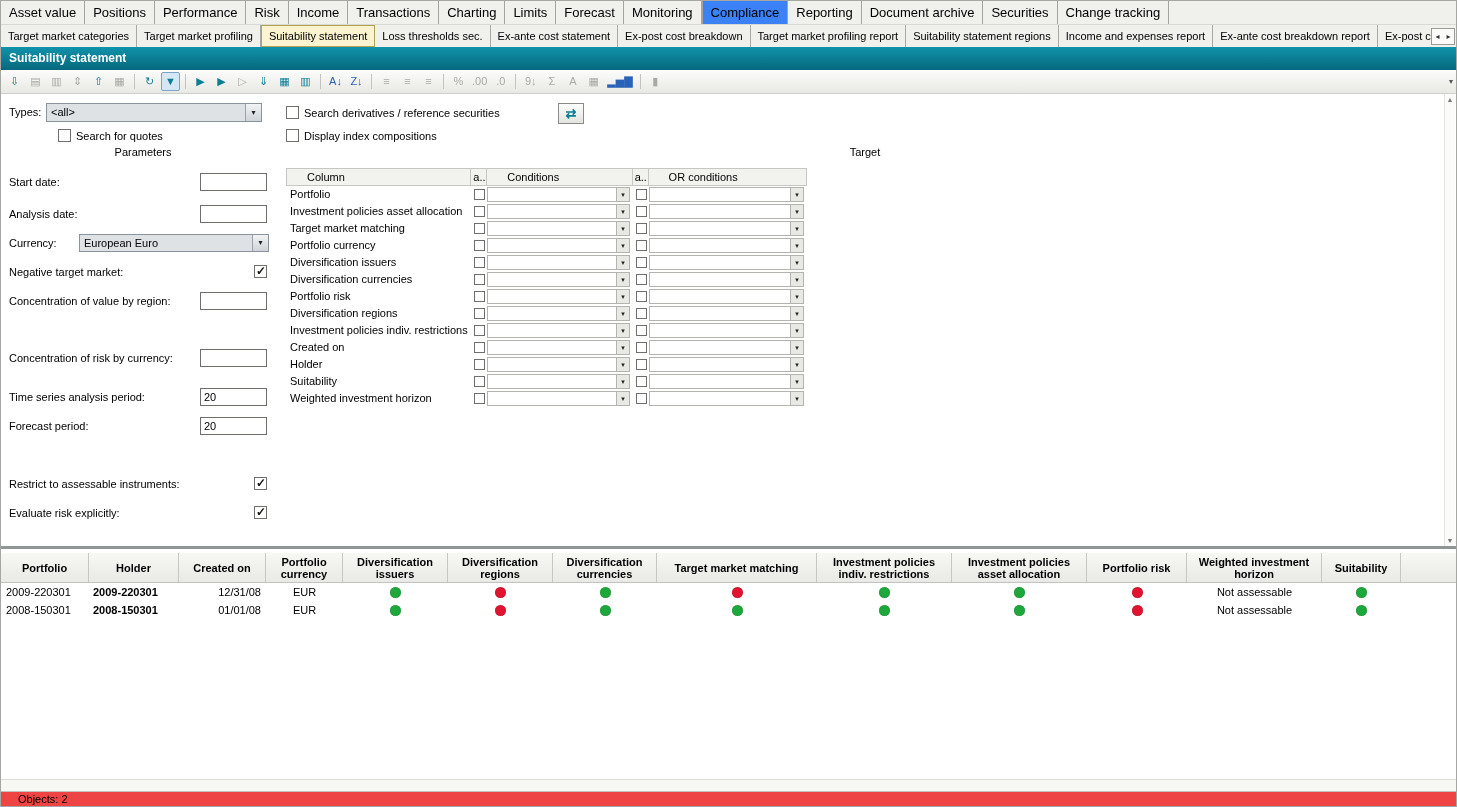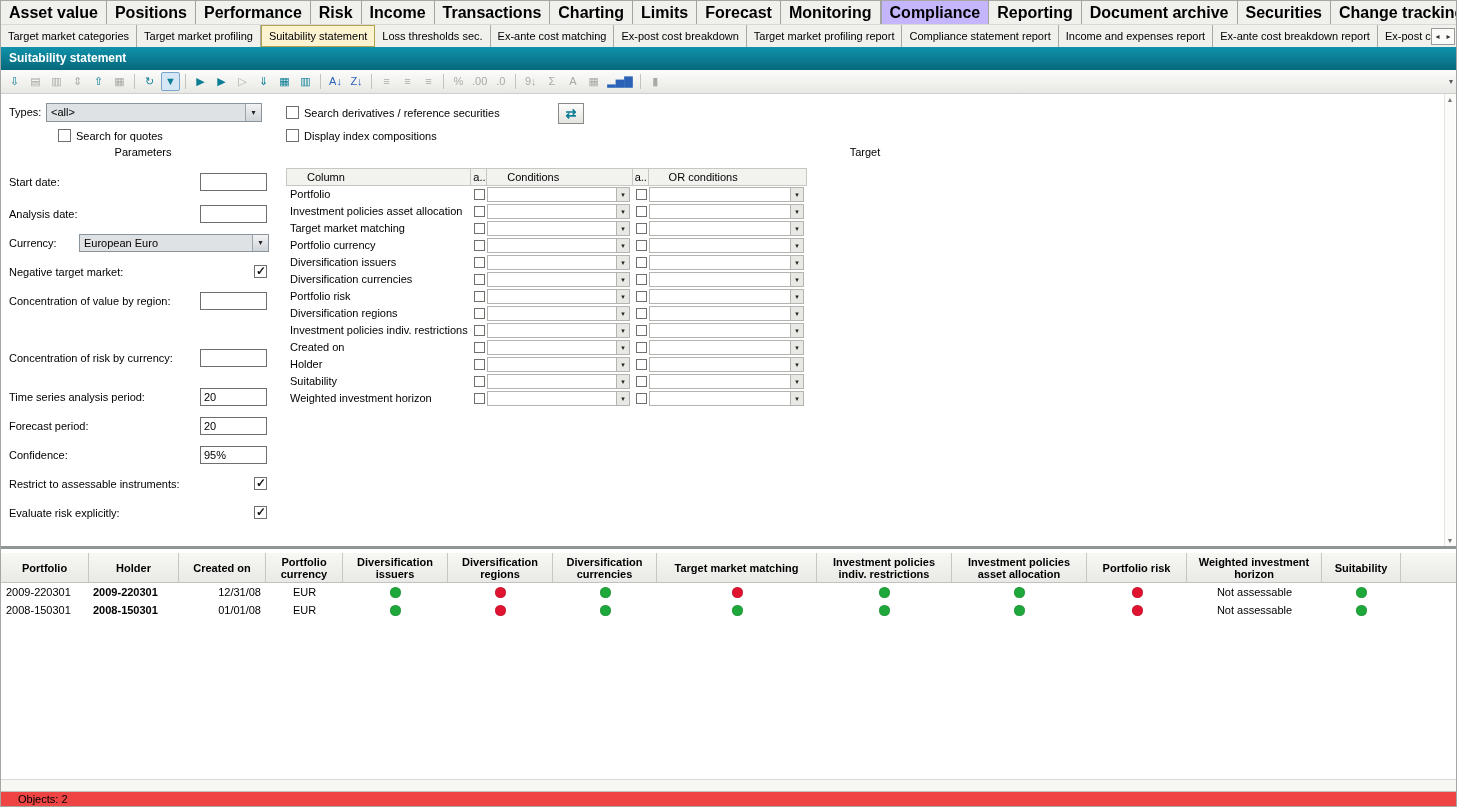--- a/index.html
+++ b/index.html
@@ -1,21 +1,21 @@
 <!DOCTYPE html>
 <html><head>
 <meta charset="utf-8">
 <style>
   *{box-sizing:border-box;margin:0;padding:0}
   body{margin:0;background:#fff}
   #app{position:relative;width:1457px;height:807px;background:#fff;font-family:"Liberation Sans",sans-serif;font-size:11px;color:#000;overflow:hidden;border:1px solid #a6a6a3}
   
   .main-tabs{position:absolute;left:0;top:0;width:100%;height:24px;background:#f0f0ec;display:flex;align-items:stretch;border-bottom:1px solid #d8d8d4;overflow:hidden}
-  .mtab{display:flex;align-items:center;padding:0 8px;font-weight:bold;font-size:16px;border-right:1px solid #a3a3a0;white-space:nowrap;cursor:default}
-  .mtab.sel{background:#c4b5fd;border-left:1px solid #a3a3a0}
+  .mtab{display:flex;align-items:center;padding:0 8px;font-weight:normal;font-size:13px;border-right:1px solid #a3a3a0;white-space:nowrap;cursor:default}
+  .mtab.sel{background:#3b82f6;border-left:1px solid #a3a3a0}
   .sub-tabs{position:absolute;left:0;top:24px;width:100%;height:22px;background:#f0f0ec}
   .sub-strip{display:flex;width:calc(100% - 24px);height:22px;overflow:hidden}
   .stab{flex:0 0 auto;display:flex;align-items:center;padding:0 7px;border-right:1px solid #a8a8a5;white-space:nowrap;cursor:default}
   .stab.sel{background:#fcf3d1;border:1px solid #b2a254}
   .tab-scroll{position:absolute;right:1px;top:3px;display:flex;border:1px solid #9a9a97;background:#fbfbf9}
   .tab-scroll span{width:11px;height:15px;font-size:8px;line-height:15px;text-align:center;color:#333;cursor:default}
   
   .title-bar{position:absolute;left:0;top:46px;width:100%;height:23px;background:linear-gradient(#0f93ab,#07687c);color:#fff;font-weight:bold;font-size:12px;line-height:23px;padding-left:8px}
   .toolbar{position:absolute;left:0;top:69px;width:100%;height:24px;background:linear-gradient(#fcfcfb,#e8e8e4);border-bottom:1px solid #cfcfcb;display:flex;align-items:center;padding:0 4px;gap:2px}
   .ticon{min-width:19px;height:19px;line-height:17px;text-align:center;font-size:11px;border:1px solid transparent;border-radius:2px;padding:0 1px;white-space:nowrap;overflow:hidden;cursor:default}
@@ -103,24 +103,24 @@
       <div class="mtab">Securities</div>
       <div class="mtab">Change tracking</div>
     </div>
 
   <div class="sub-tabs">
     <div class="sub-strip">
         <div class="stab">Target market categories</div>
         <div class="stab">Target market profiling</div>
         <div class="stab sel">Suitability statement</div>
         <div class="stab">Loss thresholds sec.</div>
-        <div class="stab">Ex-ante cost matching</div>
+        <div class="stab">Ex-ante cost statement</div>
         <div class="stab">Ex-post cost breakdown</div>
         <div class="stab">Target market profiling report</div>
-        <div class="stab">Compliance statement report</div>
+        <div class="stab">Suitability statement regions</div>
         <div class="stab">Income and expenses report</div>
         <div class="stab">Ex-ante cost breakdown report</div>
         <div class="stab">Ex-post cost bre</div>
       </div>
     <div class="tab-scroll">
       <span>◂</span>
       <span>▸</span>
     </div>
   </div>
 
@@ -217,24 +217,20 @@
     <input class="pinput" value="" style="">
   </div>
   <div class="prow" style="top:387px">
     <span class="plabel">Time series analysis period:</span>
     <input class="pinput" value="20" style="">
   </div>
   <div class="prow" style="top:416px">
     <span class="plabel">Forecast period:</span>
     <input class="pinput" value="20" style="">
   </div>
-  <div class="prow" style="top:445px">
-    <span class="plabel">Confidence:</span>
-    <input class="pinput" value="95%" style="">
-  </div>
   <div class="prow" style="top:474px">
     <span class="plabel">Restrict to assessable instruments:</span>
     <span class="cb right checked"></span>
   </div>
   <div class="prow" style="top:503px">
     <span class="plabel">Evaluate risk explicitly:</span>
     <span class="cb right checked"></span>
   </div>
 
   <div class="filter-table">

